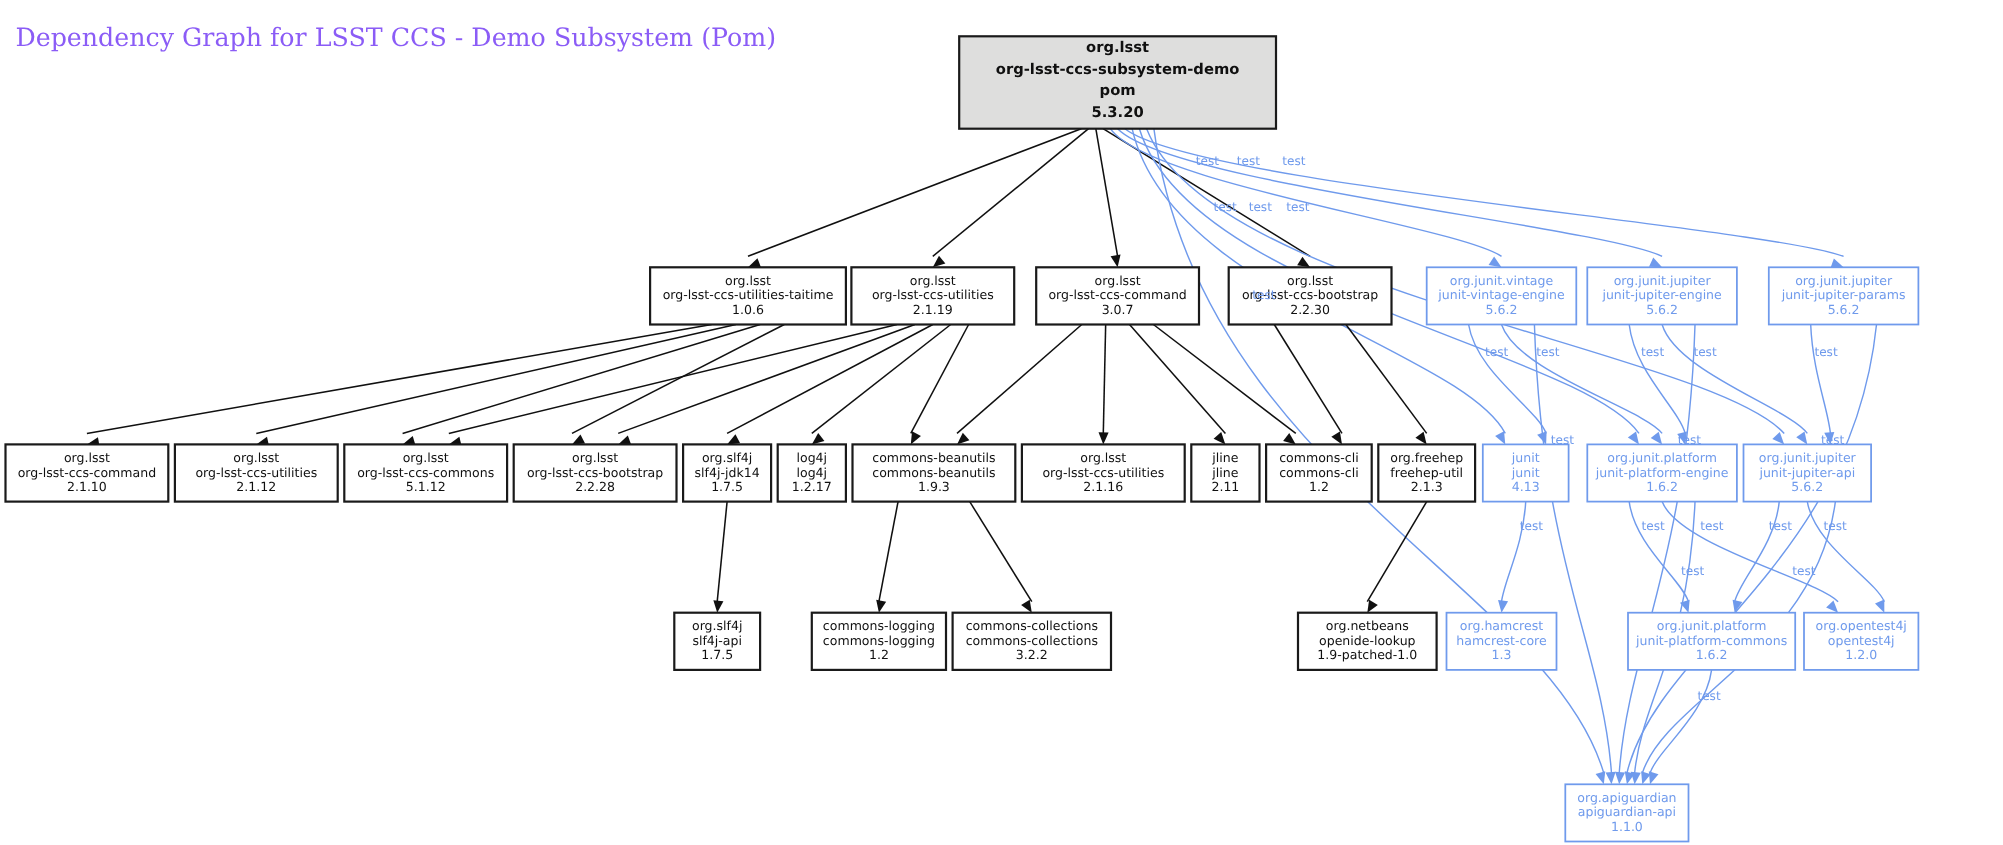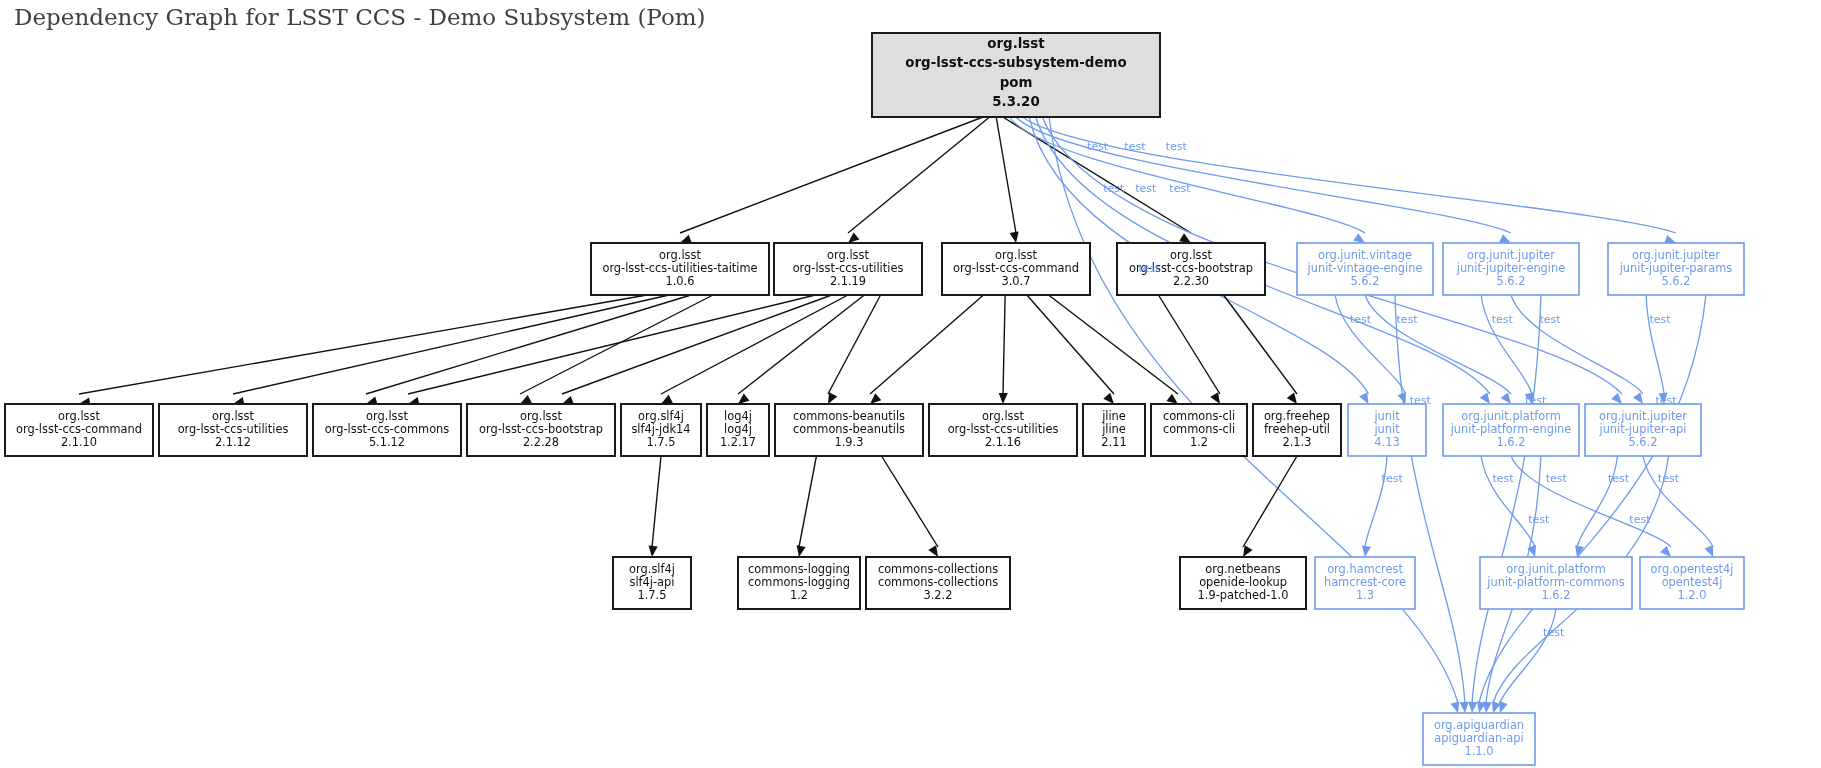--- a/index.html
+++ b/index.html
@@ -1,21 +1,21 @@
 <!DOCTYPE html>
 <html><head>
 <meta charset="utf-8">
 <style>
   html,body{margin:0;padding:0;background:#ffffff;}
   body{width:1821px;height:768px;overflow:hidden;
        font-family:"DejaVu Sans","Liberation Sans",sans-serif;}
   #stage{position:relative;width:1821px;height:768px;background:#fff;}
-  #title{position:absolute;left:14px;top:4px;
+  #title{position:absolute;left:14px;top:22px;
          font-family:"DejaVu Serif","Liberation Serif",serif;
-         font-size:23px;color:#404040;white-space:nowrap;}
+         font-size:23px;color:#8b5cf6;white-space:nowrap;}
   svg{position:absolute;left:0;top:0;width:1821px;height:768px;}
   .nodebox{fill:#ffffff;stroke:#1a1a1a;stroke-width:2;}
   .nodebox.root{fill:#dededd;}
   .nodebox.test{fill:#ffffff;stroke:#6f9aec;stroke-width:1.6;}
   .nlabel{font-family:"DejaVu Sans","Liberation Sans",sans-serif;
           font-size:11.4px;fill:#101010;text-anchor:middle;}
   .nlabel.rootline{font-size:13.4px;font-weight:bold;}
   .nlabel.testtxt{fill:#6f9aec;}
   .edge{fill:none;stroke:#101010;stroke-width:1.4;}
   .edge.t{stroke:#6f9aec;stroke-width:1.3;}

